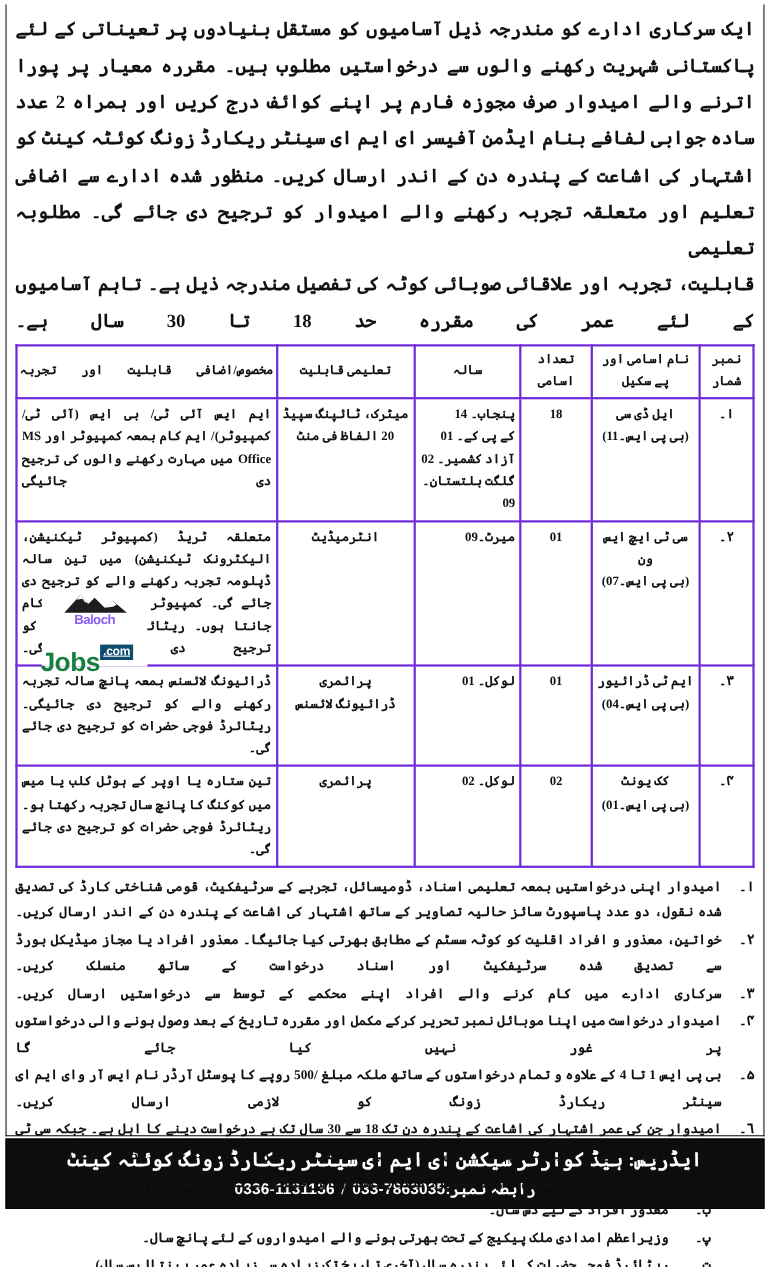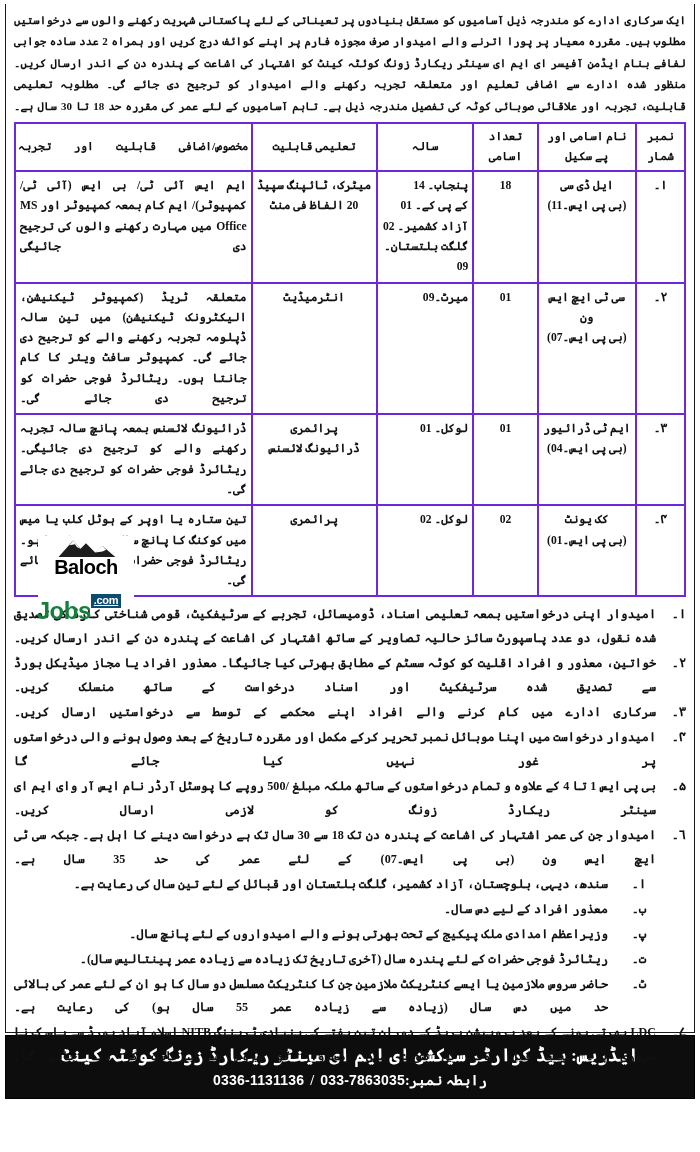--- a/index.html
+++ b/index.html
@@ -47,21 +47,21 @@
     padding: 6px 8px 4px 8px;
     box-sizing: border-box;
     position: relative;
     height: 1029px;
   }
   
   .intro {
     direction: rtl;
     text-align: justify;
     text-align-last: justify;
-    font-size: 11px;
+    font-size: 17px;
     line-height: 1.95;
     color: #111;
     font-weight: 600;
     margin-bottom: 5px;
     letter-spacing: 0px;
   }
   .intro .last-line {
     display: block;
     text-align: justify;
     text-align-last: justify;
@@ -169,22 +169,22 @@
     height: 70px;
     z-index: 5;
     direction: ltr;
     text-align: center;
     background: #ffffff;
   }
   .logo .mount { display:block; height: 22px; }
   .logo .l1 {
     font-family: "Liberation Sans", sans-serif;
     font-weight: bold;
-    font-size: 20px;
-    color: #000000;
+    font-size: 12px;
+    color: #8b5cf6;
     line-height: 1;
     letter-spacing: -0.5px;
     display: block;
     margin-top: -1px;
   }
   .logo .l2row {
     display: flex;
     align-items: center;
     justify-content: center;
     line-height: 1;

